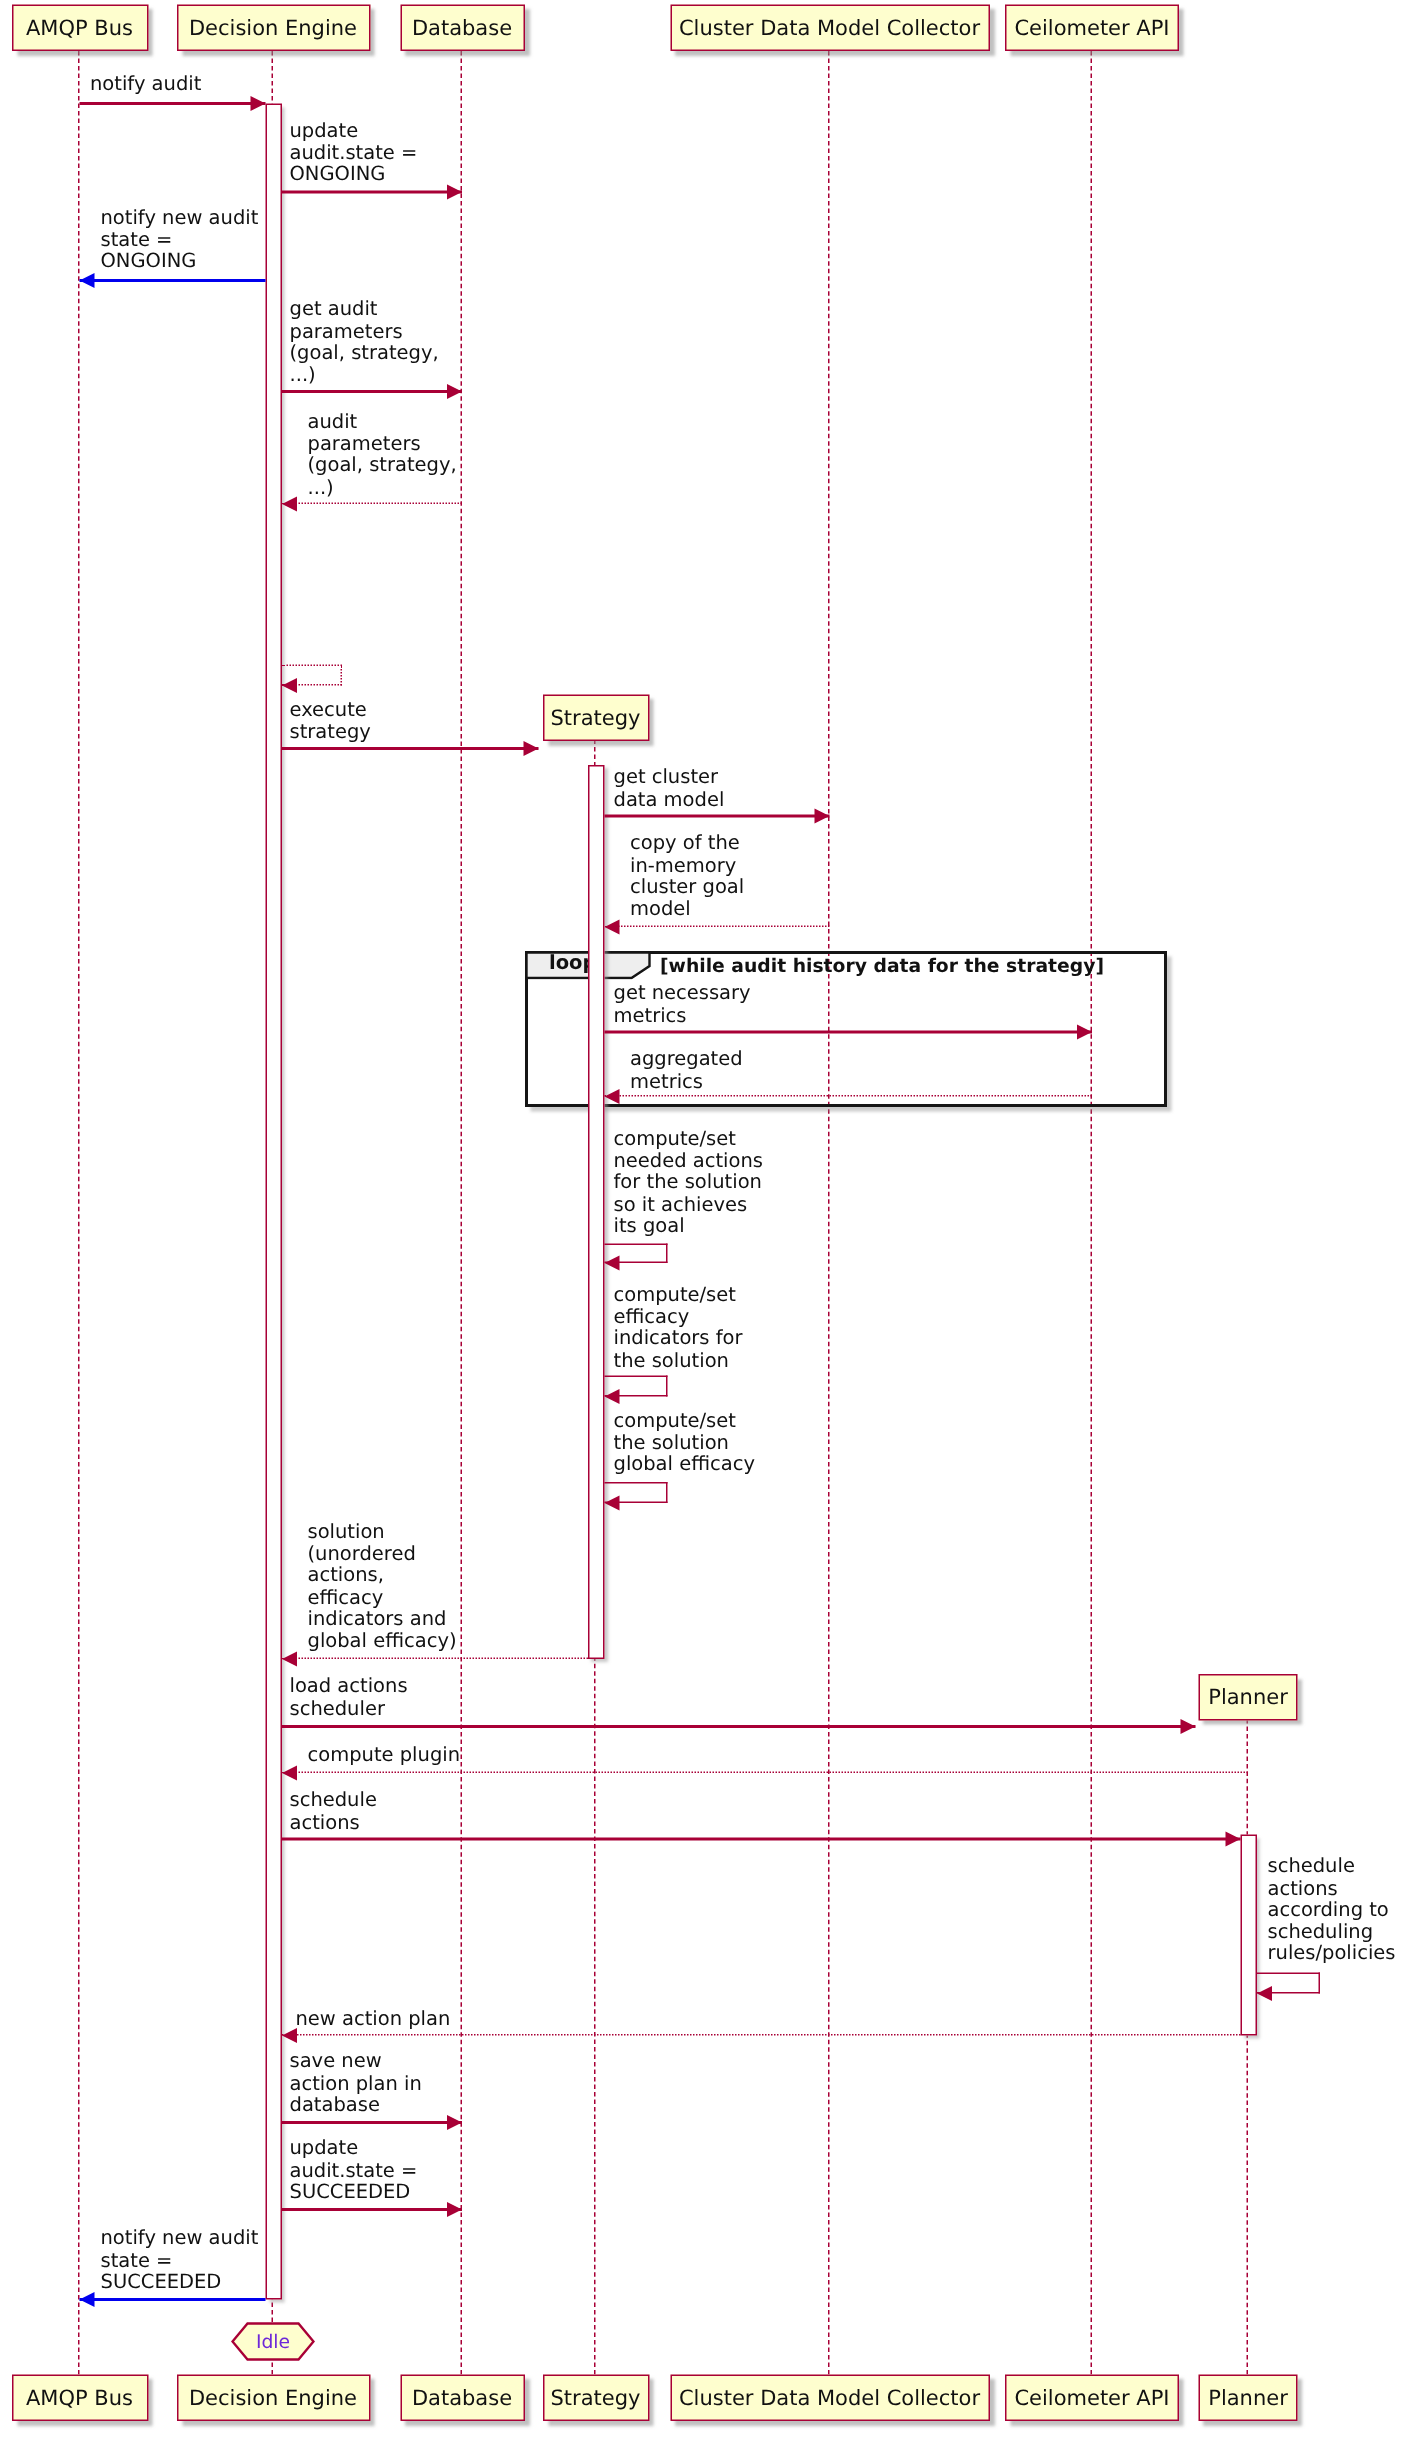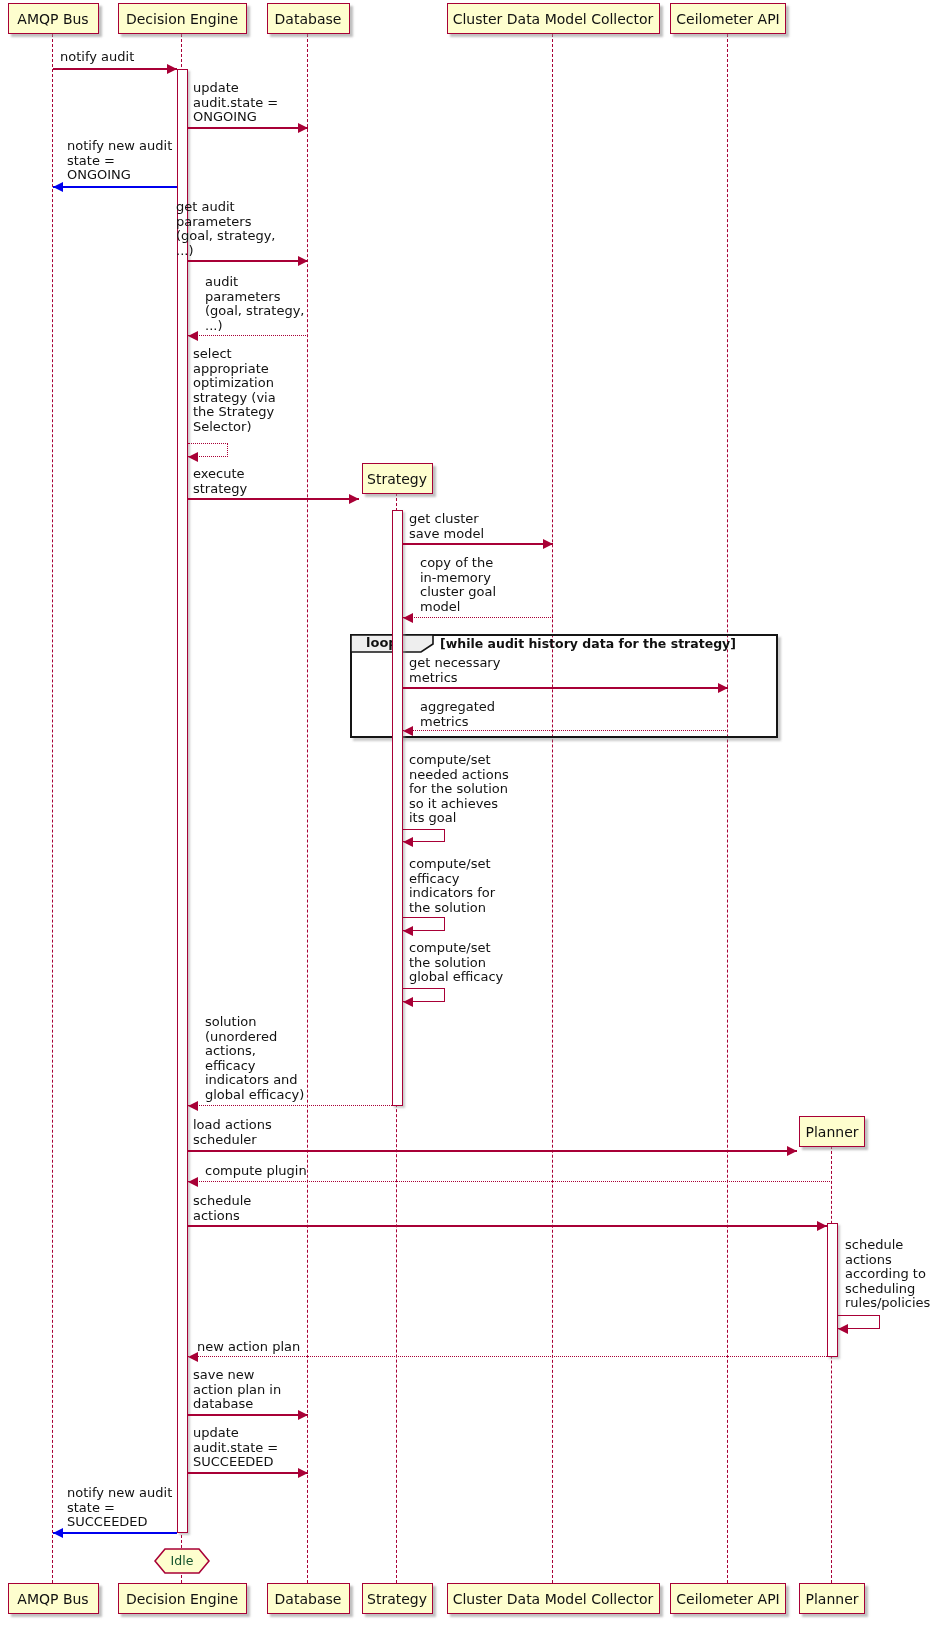--- a/index.html
+++ b/index.html
@@ -27,21 +27,21 @@
   .ahead.r{border-left:10px solid #A80036;}
   .ahead.l{border-right:10px solid #A80036;}
   .ahead.blue.l{border-right:10px solid #0000EE;}
   .selfbox{position:absolute;box-sizing:border-box;border-style:solid;border-color:#A80036;border-width:1.6px 1.6px 1.6px 0;}
   .selfbox.dotted{border-style:dotted;border-left:none;}
   .frame{position:absolute;box-sizing:border-box;border:2px solid #151515;box-shadow:3px 3px 2px rgba(140,140,140,.45);}
   .frame-tab{position:absolute;}
   .frame-tab-label{position:absolute;font-size:13px;font-weight:bold;color:#111;}
   .frame-cond{position:absolute;font-size:12.5px;font-weight:bold;color:#111;white-space:nowrap;}
   .hexwrap{position:absolute;}
-  .hex-label{position:absolute;width:100%;text-align:center;font-size:12.5px;color:#14532d;top:5px;}
+  .hex-label{position:absolute;width:100%;text-align:center;font-size:12.5px;color:#6d28d9;top:5px;}
 </style>
 </head>
 <body>
 
 <div id="stage">
   <div class="layer" id="lifelines-layer">
       <div class="lifeline" style="left: 52px; top: 34px; height: 1549px;"></div>
       <div class="lifeline" style="left: 181px; top: 34px; height: 1549px;"></div>
       <div class="lifeline" style="left: 307px; top: 34px; height: 1549px;"></div>
       <div class="lifeline" style="left: 396px; top: 493px; height: 1090px;"></div>
@@ -69,46 +69,40 @@
       <div class="msg-label" style="left: 193px; top: 81px;">update
 audit.state =
 ONGOING</div>
       <div class="mline solid" style="left: 188px; top: 127px; width: 120px;"></div>
       <div class="ahead r" style="left: 298px; top: 123px;"></div>
       <div class="msg-label" style="left: 67px; top: 139px;">notify new audit
 state =
 ONGOING</div>
       <div class="mline blue" style="left: 53px; top: 186px; width: 124px;"></div>
       <div class="ahead blue l" style="left: 53px; top: 182px;"></div>
-      <div class="msg-label" style="left: 176px; top: 200px;">get audit
+      <div class="msg-label" style="left: 193px; top: 200px;">get audit
 parameters
 (goal, strategy,
 ...)</div>
       <div class="mline solid" style="left: 188px; top: 260px; width: 120px;"></div>
       <div class="ahead r" style="left: 298px; top: 256px;"></div>
       <div class="msg-label" style="left: 205px; top: 275px;">audit
 parameters
 (goal, strategy,
 ...)</div>
       <div class="mline dotted" style="left: 188px; top: 335px; width: 120px;"></div>
       <div class="ahead l" style="left: 188px; top: 331px;"></div>
-      <div class="msg-label" style="left: 193px; top: 347px;">select
-appropriate
-optimization
-strategy (via
-the Strategy
-Selector)</div>
       <div class="selfbox dotted" style="left: 188px; top: 443px; width: 40px; height: 14px;"></div>
       <div class="ahead l" style="left: 188px; top: 452px;"></div>
       <div class="msg-label" style="left: 193px; top: 467px;">execute
 strategy</div>
       <div class="mline solid" style="left: 188px; top: 498px; width: 171px;"></div>
       <div class="ahead r" style="left: 349px; top: 494px;"></div>
       <div class="msg-label" style="left: 409px; top: 512px;">get cluster
-save model</div>
+data model</div>
       <div class="mline solid" style="left: 403px; top: 543px; width: 150px;"></div>
       <div class="ahead r" style="left: 543px; top: 539px;"></div>
       <div class="msg-label" style="left: 420px; top: 556px;">copy of the
 in-memory
 cluster goal
 model</div>
       <div class="mline dotted" style="left: 403px; top: 617px; width: 150px;"></div>
       <div class="ahead l" style="left: 403px; top: 613px;"></div>
       <div class="msg-label" style="left: 409px; top: 656px;">get necessary
 metrics</div>

